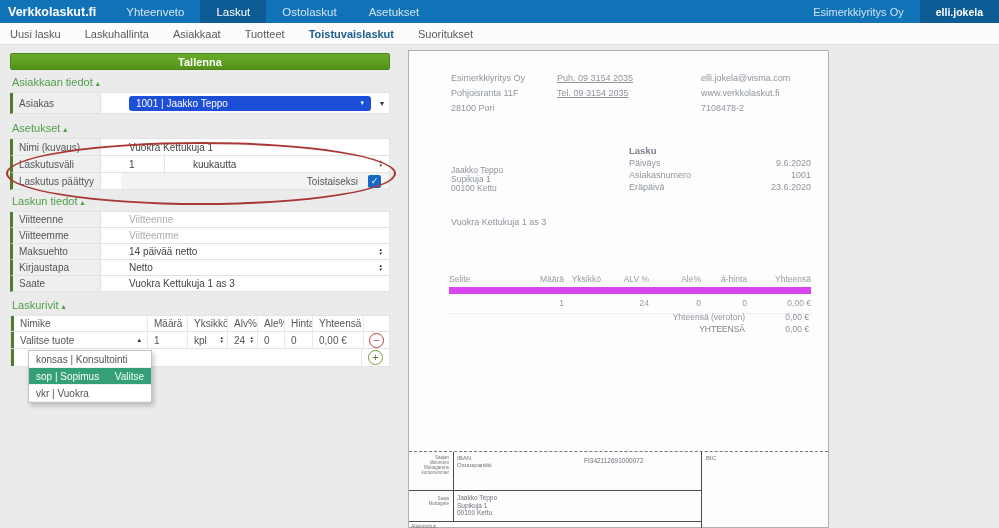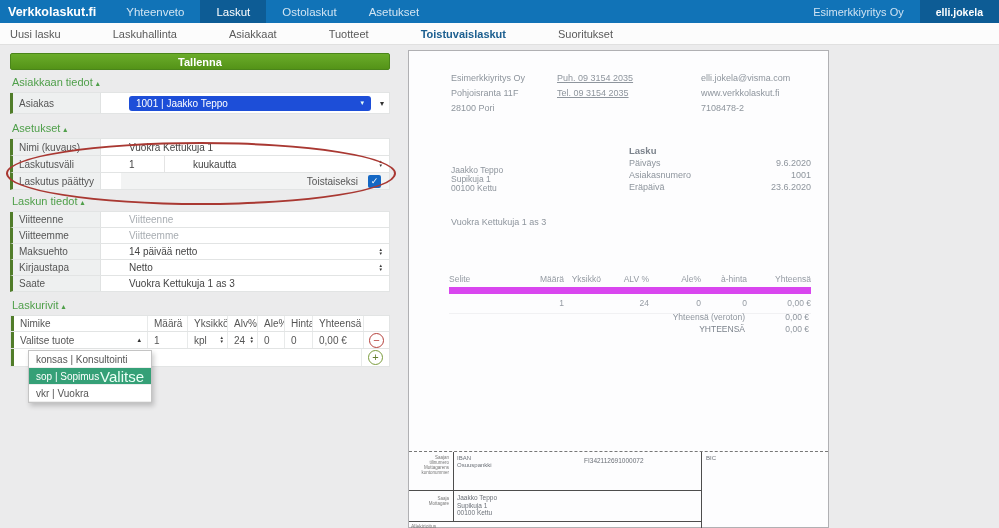--- a/index.html
+++ b/index.html
@@ -16,21 +16,21 @@
   .brand { color:#fff; font-weight:bold; font-size:12.5px; padding:0 14px 0 8px;
     display:flex; align-items:center; }
   .tab { color:#d2e5f3; font-size:11.5px; padding:0 16px; display:flex; align-items:center; }
   .tab.active { background:#0d5c95; color:#fff; }
   .topnav .spacer { flex:1; }
   .company-name { color:#cfe3f3; font-size:11px; display:flex; align-items:center; margin-right:16px; }
   .user-chip { background:#0d5c95; color:#fff; font-size:10.5px; font-weight:bold;
     display:flex; align-items:center; padding:0 16px; }
   
   .subnav { position:absolute; top:23px; left:0; right:0; height:22px; background:#fcfcfc;
-    border-bottom:1px solid #e0e0e0; display:flex; align-items:center; padding-left:10px; z-index:29;gap:28px; }
+    border-bottom:1px solid #e0e0e0; display:flex; align-items:center; padding-left:10px; z-index:29; }
   .subitem { font-size:11px; color:#5a5a5a; margin-right:24px; }
   .subitem.active { color:#1b5e8f; font-weight:bold; }
   
   .panel { position:absolute; left:10px; top:53px; width:380px; z-index:5; }
   .save-btn { width:100%; height:17px; border:1px solid #4a851a; border-radius:2px;
     background:linear-gradient(#6aac2a,#549318); color:#fff; font-weight:bold; font-size:11px;
     display:flex; align-items:center; justify-content:center; cursor:pointer; }
   .section-title { height:13px; line-height:13px; font-size:11px; color:#4f9f4a; margin-left:2px; }
   .section-title .tri { font-size:8px; margin-left:3px; }
   .mt6 { margin-top:6px; } .mt8 { margin-top:8px; } .mt5 { margin-top:5px; } .mt7 { margin-top:7px; }
@@ -79,21 +79,21 @@
     justify-content:center; font-size:11px; line-height:1; cursor:pointer; background:#fff; }
   .minus { border:1.5px solid #b5413c; color:#b5413c; }
   .plus { border:1.5px solid #7b9c3d; color:#647e2f; }
   .lr-row .spin { margin-right:3px; }
   
   .dropdown { position:absolute; left:18px; top:297px; width:124px; background:#fff;
     border:1px solid #c4c4c4; box-shadow:2px 3px 5px rgba(0,0,0,0.2); z-index:20; }
   .opt { height:17px; display:flex; align-items:center; padding:0 7px; font-size:10px;
     color:#555; border-bottom:1px solid #eee; }
   .opt.sel { background:#35a077; color:#fff; justify-content:space-between; }
-  .opt .choose { font-size:15px; color:#eafff5;text-align:center; }
+  .opt .choose { font-size:10px; color:#eafff5;text-align:center; }
   
   .annotation { position:absolute; left:-4px; top:89px; width:390px; height:63px;
     border:2.5px solid #a93832; border-radius:50%; z-index:15; pointer-events:none; }
   
   .page { position:absolute; left:408px; top:50px; width:421px; height:478px;
     background:#fdfdfe; border:1px solid #b0b0b3; z-index:4; color:#8e959d; }
   .abs { position:absolute; }
   .inv-txt { font-size:9px; line-height:15px; color:#8e959d; }
   .inv-small { font-size:8.5px; line-height:9px; color:#8e959d; }
   .inv-title { font-size:9.5px; font-weight:bold; color:#7c838c; }

